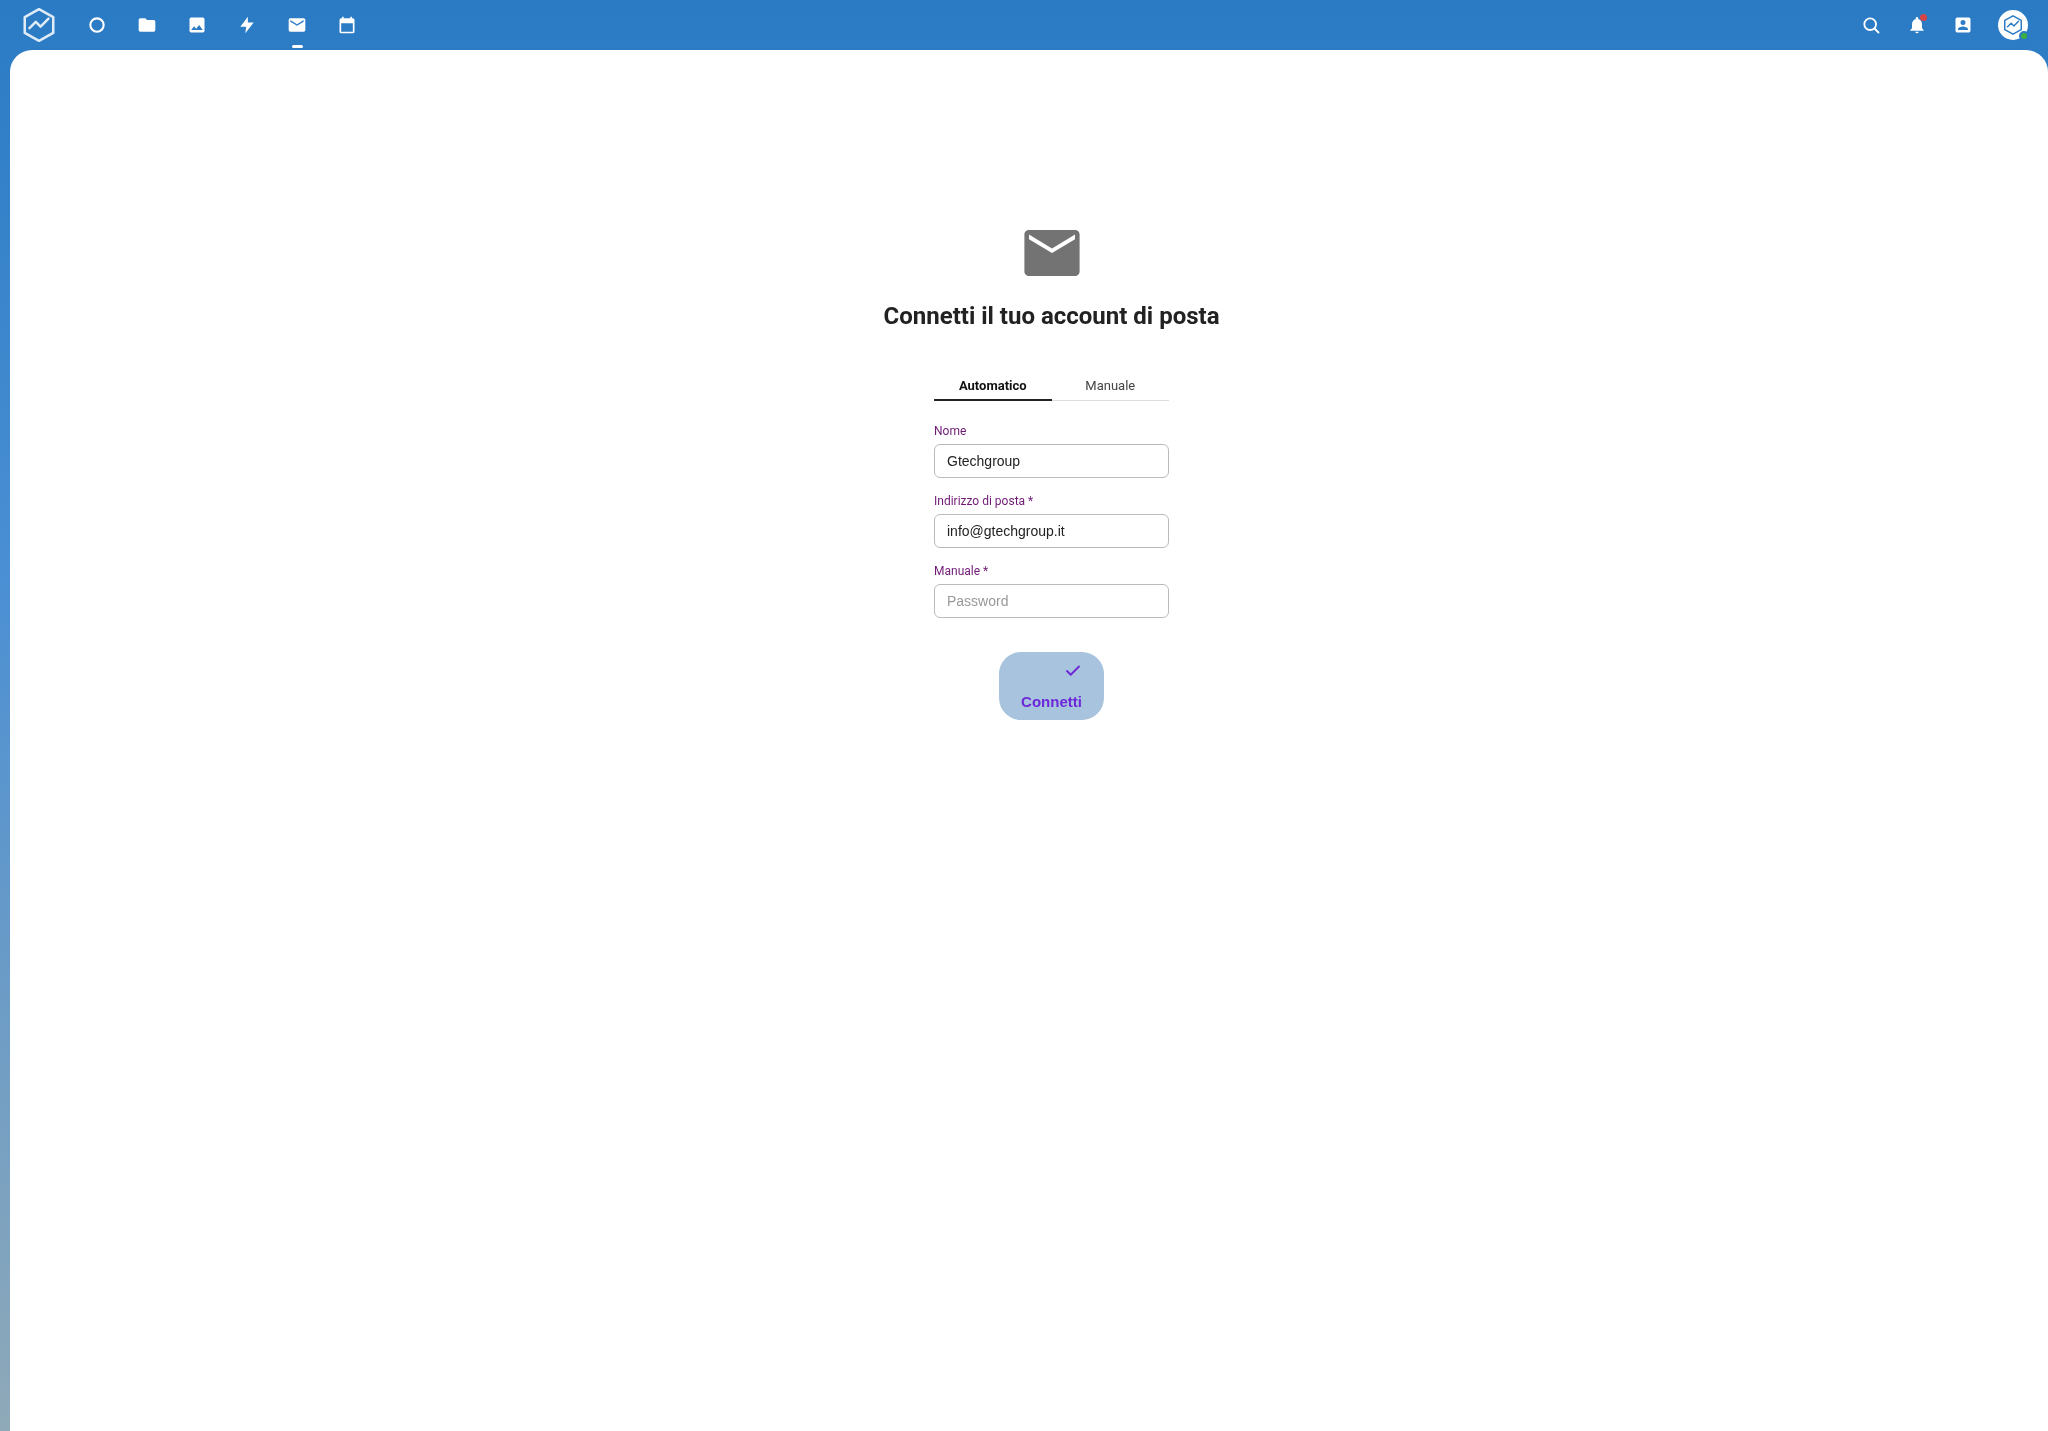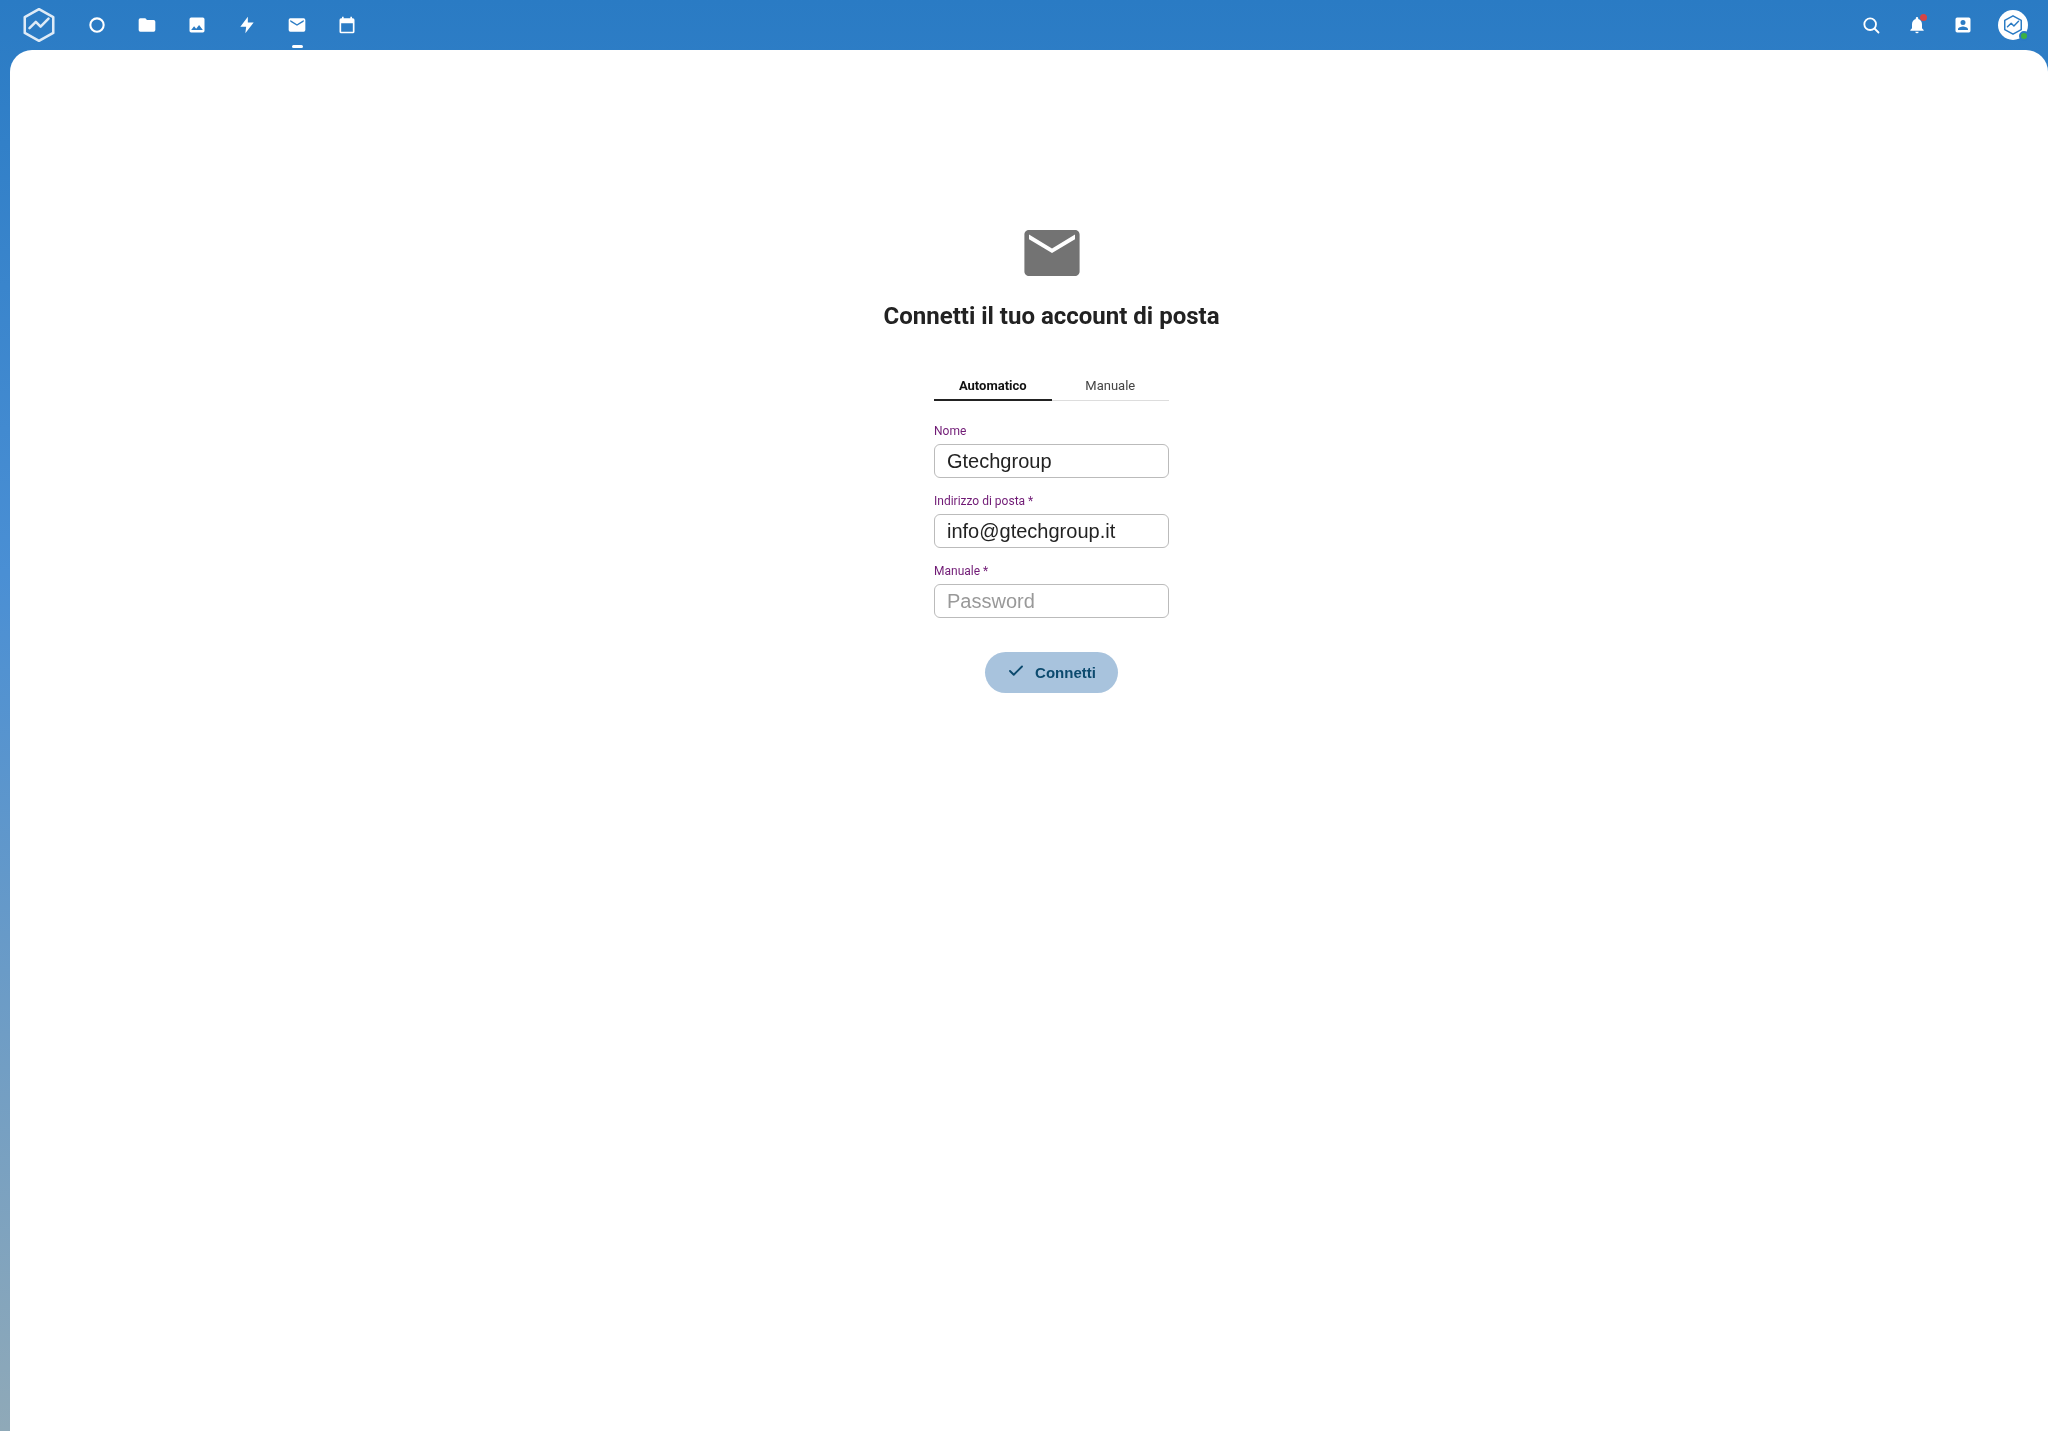--- a/index.html
+++ b/index.html
@@ -131,42 +131,43 @@
   }
   .field-label {
     font-size: 12px;
     color: #701a75;
     margin-top: 4px;
   }
   .text-input {
     width: 100%;
     height: 34px;
     padding: 0 12px;
-    font-size: 20px;
+    font-size: 14px;
     color: #222;
     border: 1px solid #bbb;
     border-radius: 6px;
     background: #fff;
     margin-top: -6px;
   }
   .text-input::placeholder { color: #999; }
 
   .connect-btn {
     margin: 22px auto 0;
     display: inline-flex;
-    align-items: center;
+    align-items: flex-end;
     gap: 10px;
     background: #a8c3dd;
-    color: #0c4a6e;
+    color: #6d28d9;
     font-weight: 700;
     font-size: 15px;
     border: none;
     padding: 10px 22px;
     border-radius: 22px;
     cursor: pointer;
+    flex-direction: column;
   }
 </style>
 </head>
 <body>
 
 <div class="topbar">
   <div class="topbar-left">
     <div class="logo-hex">
       <svg width="38" height="38" viewBox="0 0 24 24" fill="none" stroke="currentColor" stroke-width="1.6" stroke-linejoin="round">
         <path d="M12 2 L21 7 L21 17 L12 22 L3 17 L3 7 Z"></path>

